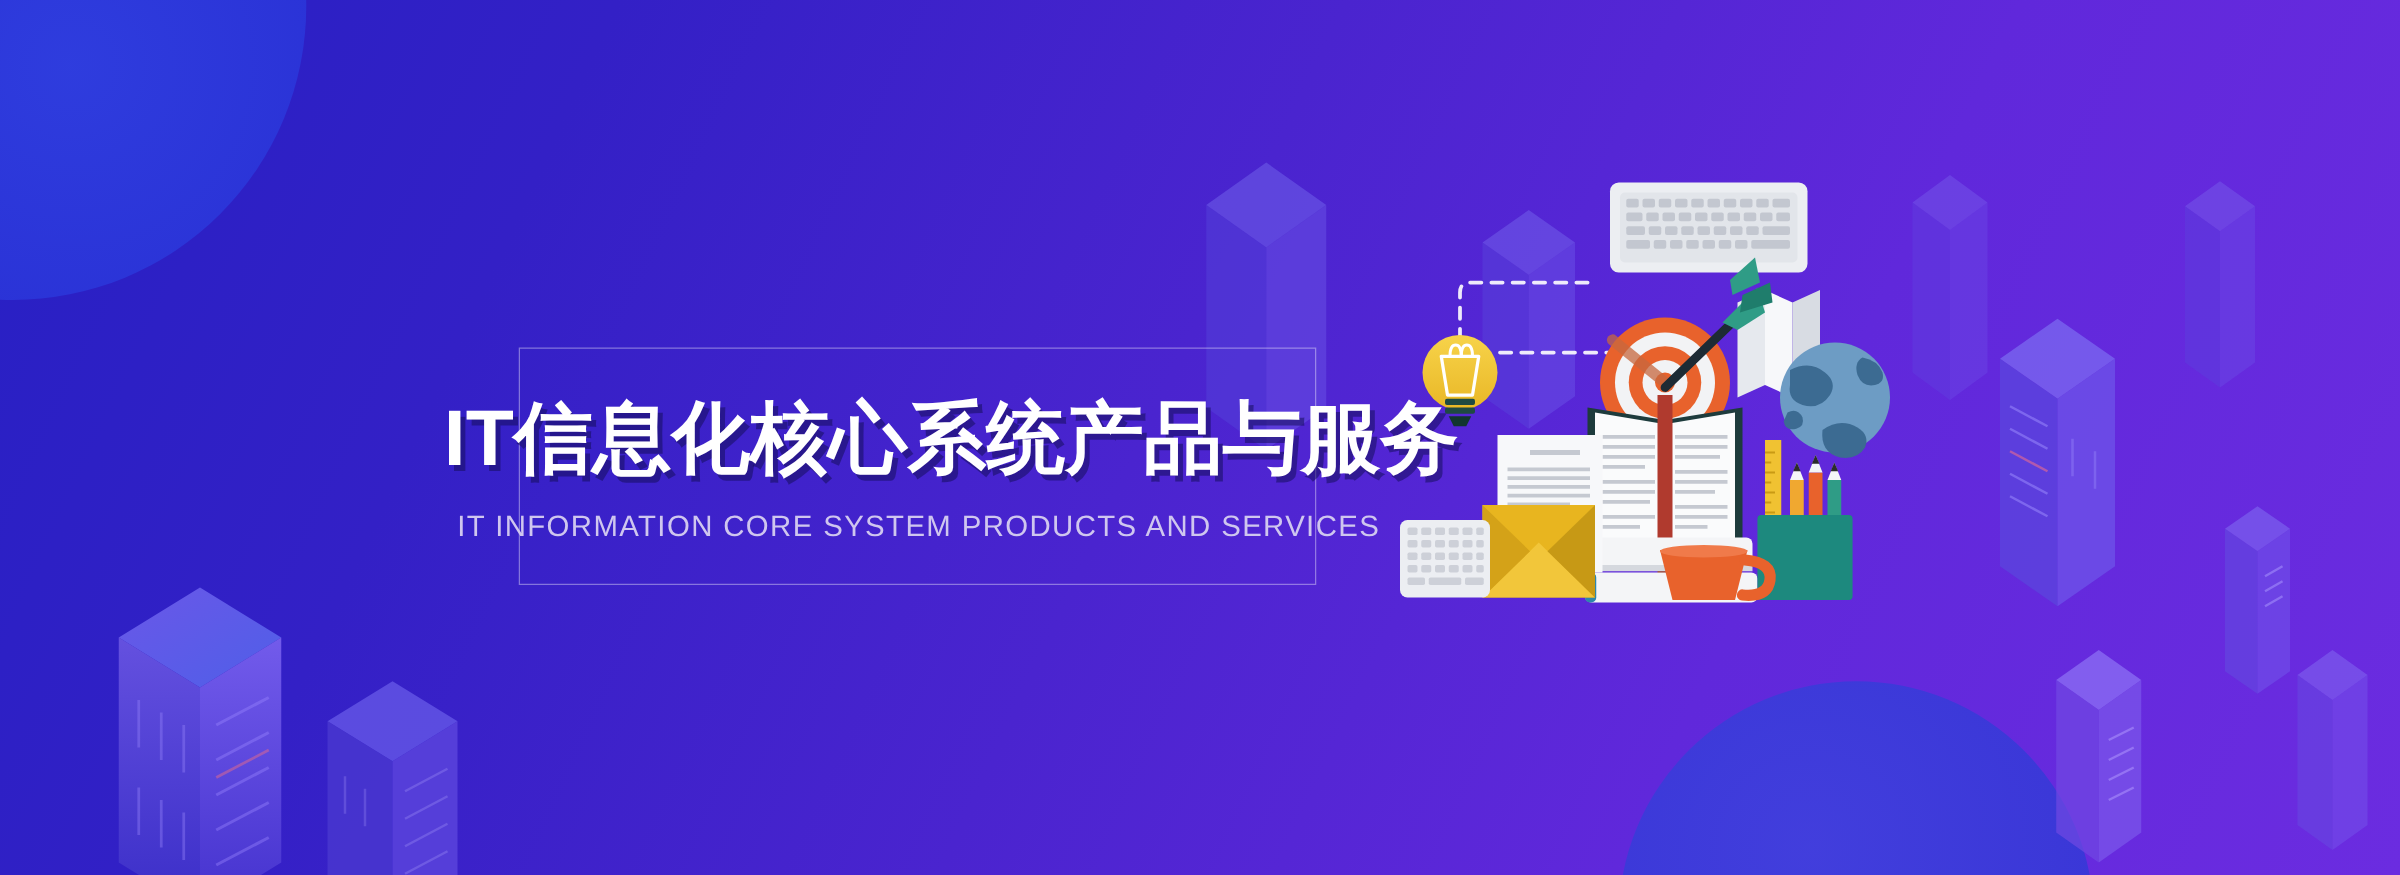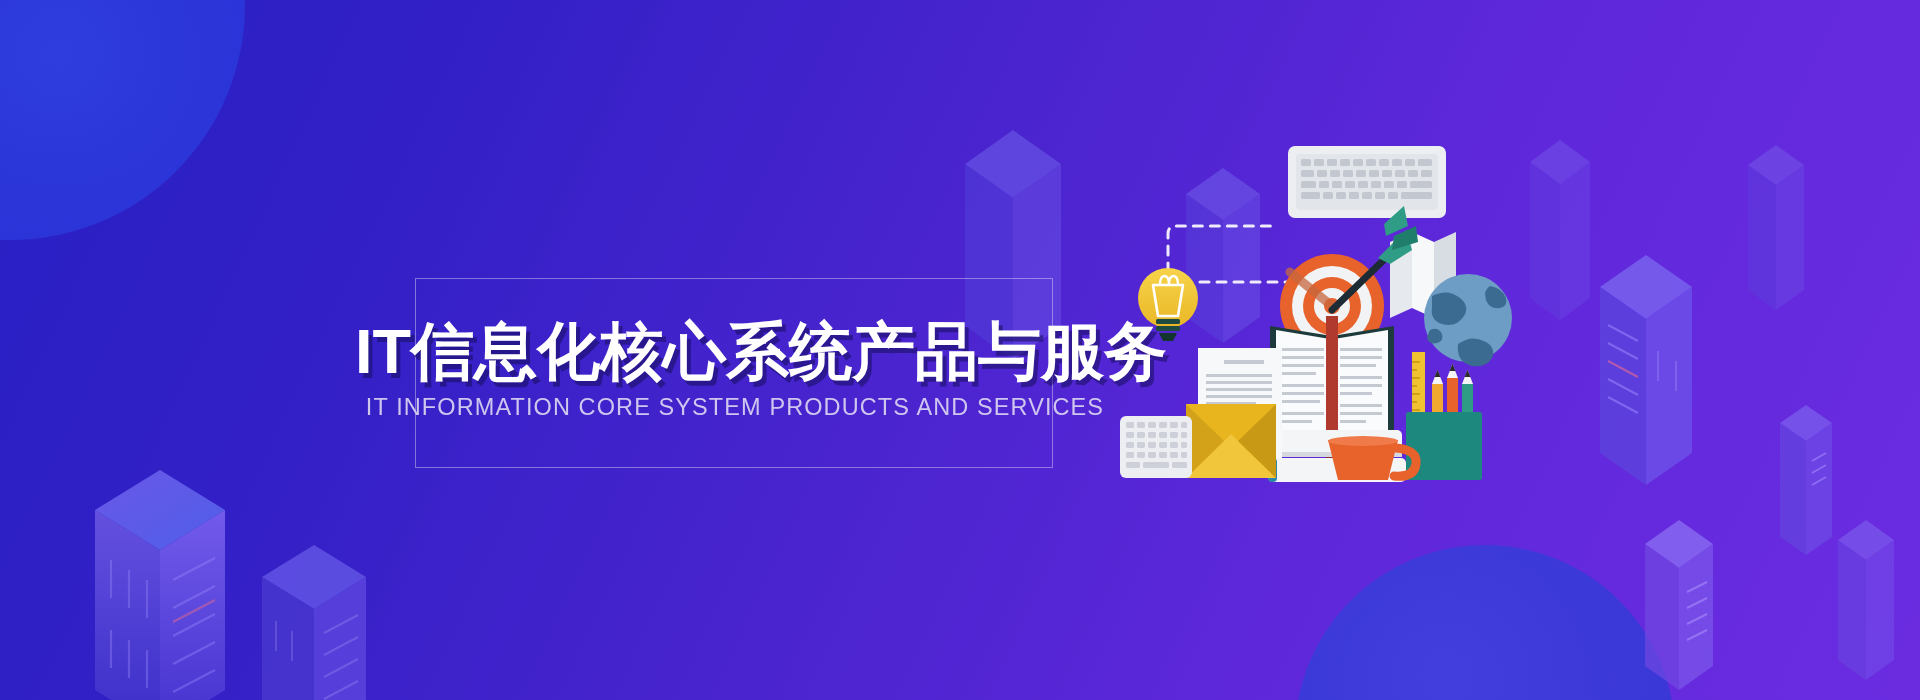--- a/index.html
+++ b/index.html
@@ -49,21 +49,21 @@
   .headline{
     font-size:63px;
     font-weight:bold;
     color:#ffffff;
     letter-spacing:0px;
     line-height:1.05;
     white-space:nowrap;
     text-shadow:4px 5px 0 rgba(22,14,92,.55);
   }
   .subline{
-    margin-top:10px;
+    margin-top:24px;
     font-size:23.5px;
     font-weight:normal;
     color:#cfc6ef;
     letter-spacing:1.1px;
     white-space:nowrap;
   }
 
   
   .illo{position:absolute;left:1120px;top:130px;width:420px;height:350px;}
   .illo svg{display:block;overflow:visible;}

